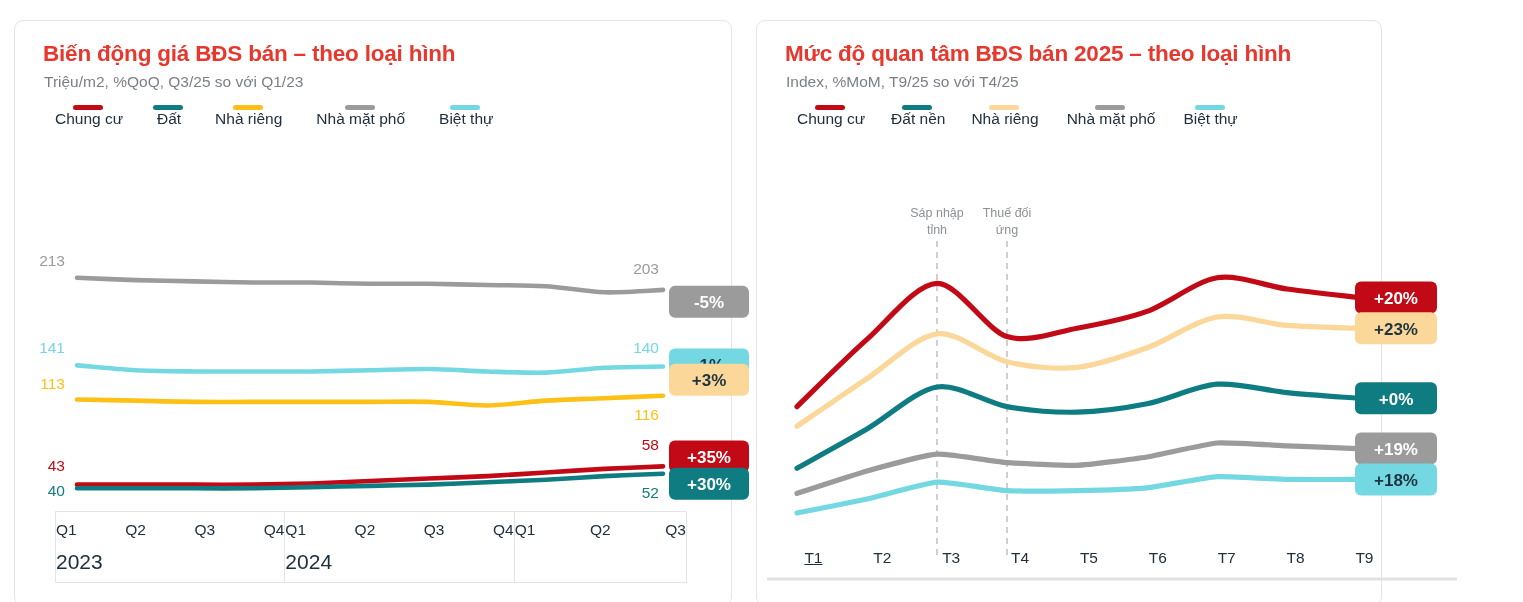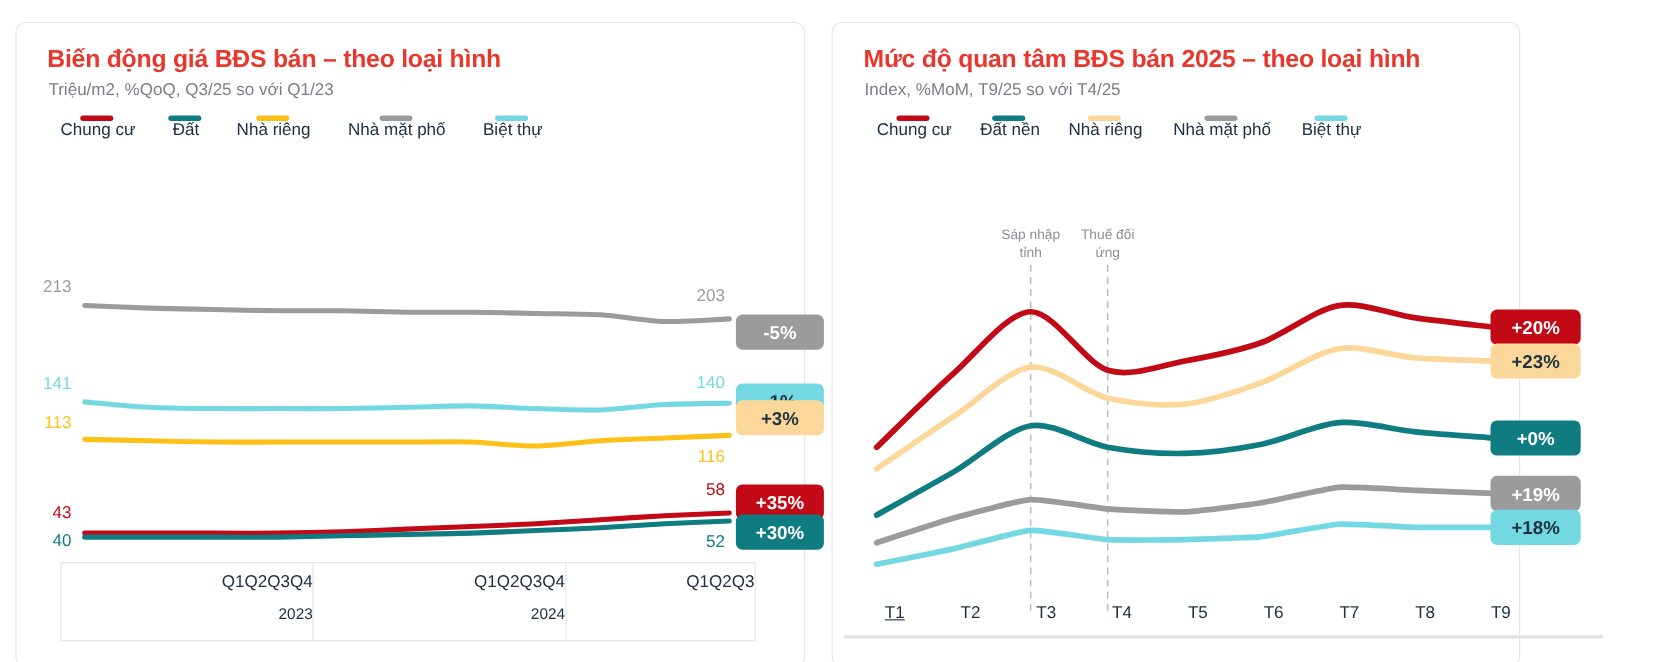--- a/index.html
+++ b/index.html
@@ -31,23 +31,23 @@
   svg{display:block;overflow:visible;}
   .vlabel{font-size:15.5px;font-family:"Liberation Sans",sans-serif;}
   .badge-text{font-size:17px;font-weight:bold;font-family:"Liberation Sans",sans-serif;}
   .ann-text{font-size:12.5px;fill:#8c9196;font-family:"Liberation Sans",sans-serif;}
   .axis-box{
     position:absolute;border:1.5px solid #e2e4e8;box-sizing:border-box;
     display:flex;
   }
   .yeargroup{flex:1;display:flex;flex-direction:column;justify-content:flex-start;border-right:1.5px solid #e2e4e8;}
   .yeargroup:last-child{border-right:none;}
-  .qrow{display:flex;justify-content:flex-end;padding:9px 0 0 0;}
+  .qrow{display:flex;justify-content:space-between;padding:9px 0 0 0;}
   .qlabel{font-size:15.5px;color:#20303f;}
-  .yearlabel{text-align:right;font-size:14px;color:#20303f;padding:11px 0 0 0;}
+  .yearlabel{text-align:left;font-size:21px;color:#20303f;padding:11px 0 0 0;}
   .tick-row{position:absolute;display:flex;}
   .tick-label{font-size:15.5px;color:#20303f;text-align:center;}
 </style>
 </head>
 <body>
 
 <div class="stage">
 
   <div class="panel panel-left">
     <div class="pad">

